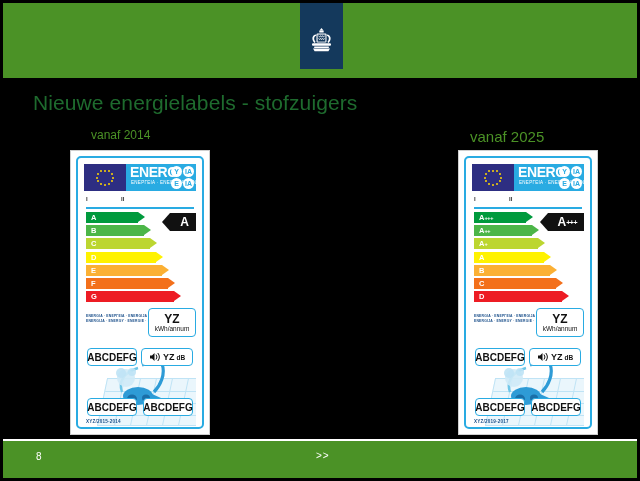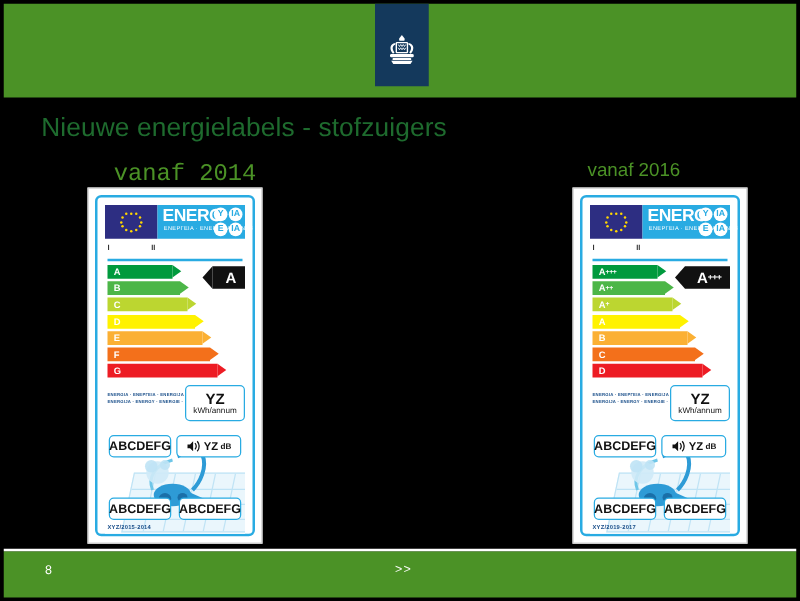--- a/index.html
+++ b/index.html
@@ -27,21 +27,21 @@
     position:absolute;left:0;top:22px;width:43px;height:34px;
   }
   
   .slide-title{
     position:absolute;left:30px;top:88px;
     font-size:21px;color:#1e6b2e;font-weight:400;
     letter-spacing:.1px;white-space:nowrap;
   }
   .sub-left{
     position:absolute;left:88px;top:125px;
-    font-size:19px;color:#4b9226;white-space:nowrap;font-family:Liberation Mono, monospace;
+    font-size:12px;color:#4b9226;white-space:nowrap;
   }
   .sub-right{
     position:absolute;left:467px;top:125px;
     font-size:15px;color:#4b9226;white-space:nowrap;
   }
   
   .label-card{
     position:absolute;top:147px;width:140px;height:285px;
     background:#ffffff;border:1px solid #cfcfcf;
     box-sizing:border-box;
@@ -223,21 +223,21 @@
           <rect x="12" y="18.2" width="19" height="2.6" rx="1.1"></rect>
           <rect x="14" y="21.4" width="15" height="1.6" rx="0.7"></rect>
           <path d="M13 23.6 h17 l-1.6 2.6 h-13.8 z"></path>
         </g>
       </svg>
     </div>
   </div>
 
   <div class="slide-title">Nieuwe energielabels - stofzuigers</div>
   <div class="sub-left">vanaf 2014</div>
-  <div class="sub-right">vanaf 2016</div>
+  <div class="sub-right">vanaf 2025</div>
 
   <div class="label-card label-left">
     <div class="label-inner">
 
       <div class="energ-row">
         <div class="eu-flag">
             <div class="eu-star" style="left: 20px; top: 5.5px;"></div>
             <div class="eu-star" style="left: 24px; top: 6.43782px;"></div>
             <div class="eu-star" style="left: 26.9282px; top: 9px;"></div>
             <div class="eu-star" style="left: 28px; top: 12.5px;"></div>

